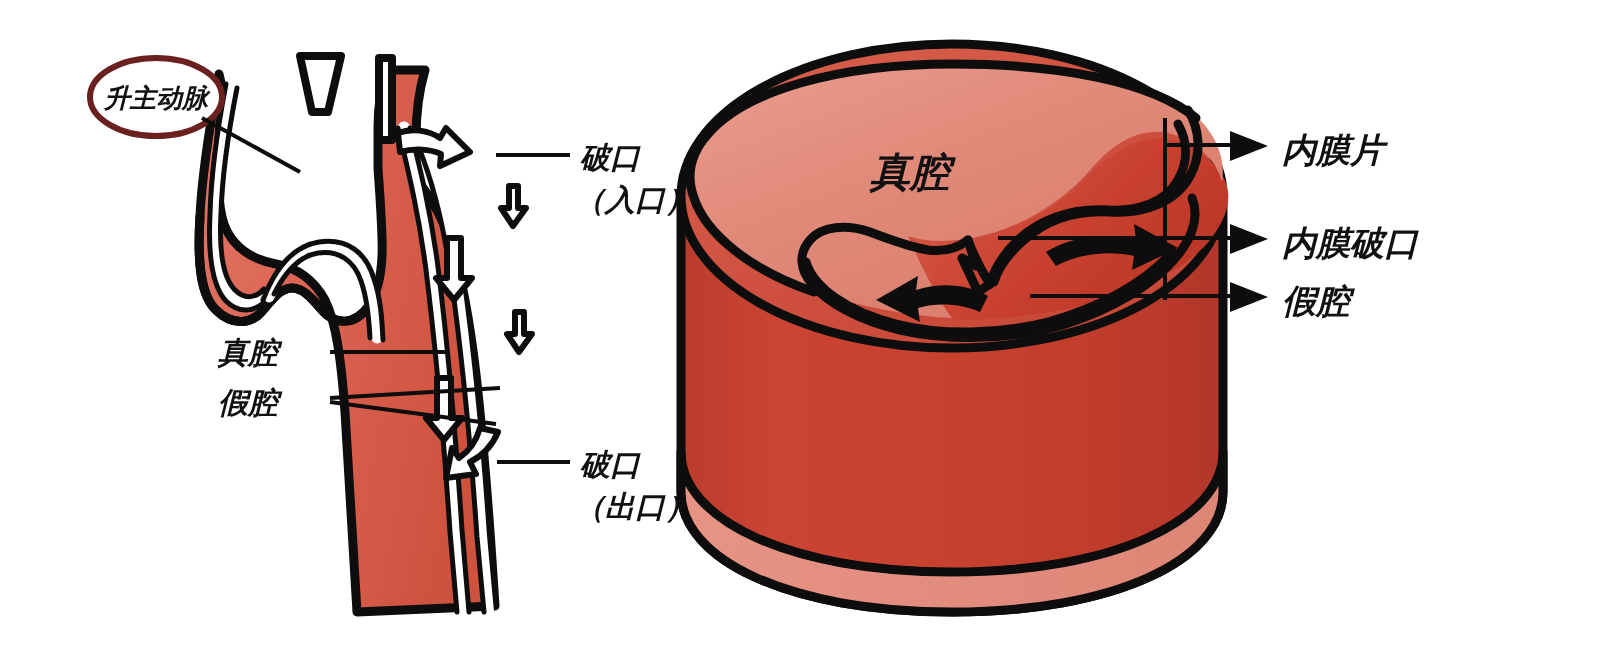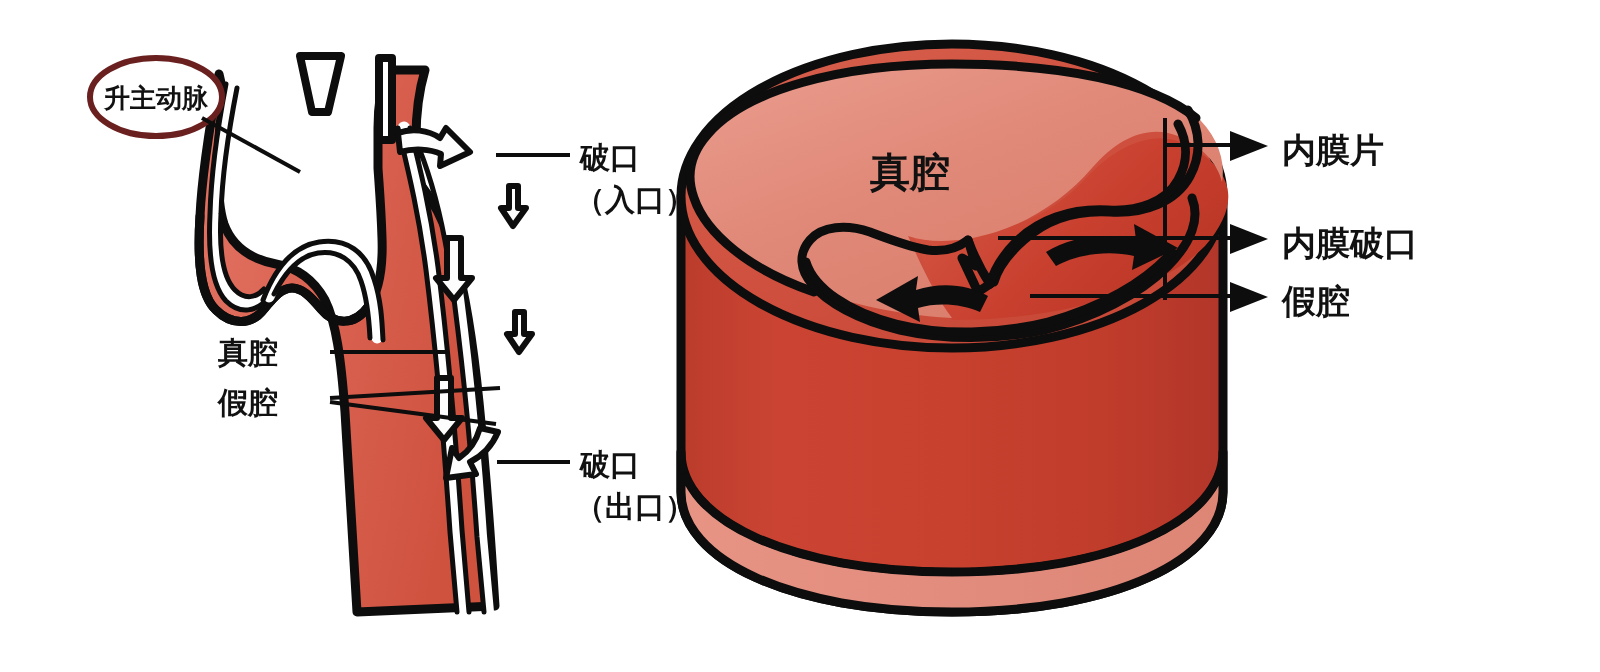--- a/index.html
+++ b/index.html
@@ -11,20 +11,21 @@
     width: 1600px;
     height: 672px;
     font-family: "Liberation Sans", "DejaVu Sans", sans-serif;
     overflow: hidden;
   }
   #figure {
     position: relative;
     width: 1600px;
     height: 672px;
     background: #ffffff;
+    font-style: italic;
   }
   #figure svg {
     display: block;
   }
   .cjk {
     font-family: "Liberation Sans", "DejaVu Sans", sans-serif;
     font-weight: 700;
     fill: #111111;
   }
   .label-lg { font-size: 40px; }

